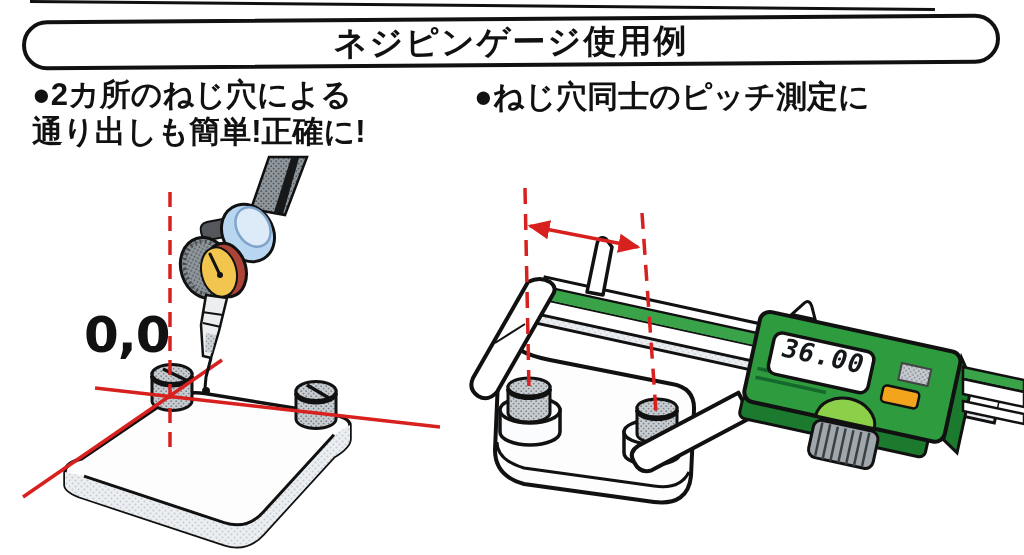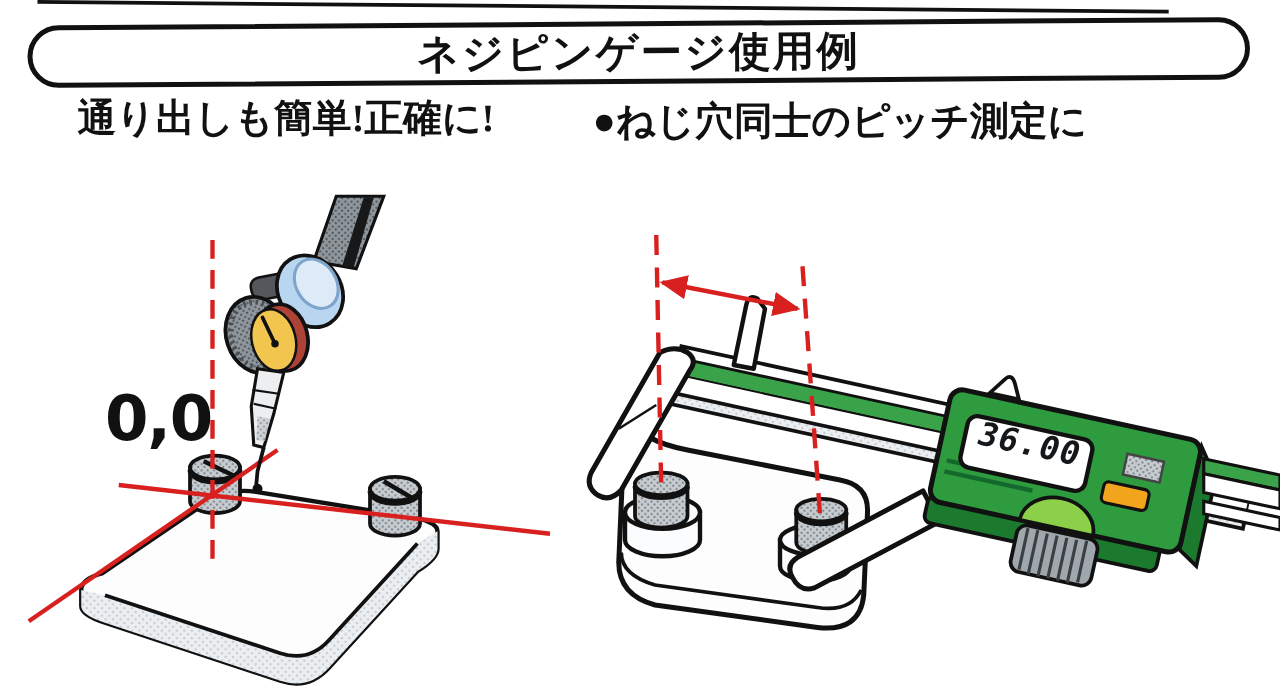--- a/index.html
+++ b/index.html
@@ -8,21 +8,21 @@
   .scan-line{position:absolute;left:30px;top:0;width:905px;height:3px;background:#111;
              transform:rotate(0.5deg);transform-origin:left top;}
   .banner{position:absolute;left:22px;top:17px;width:970px;height:42px;
           border:4px solid #111;border-radius:26px;background:#fff;
           display:flex;align-items:center;justify-content:center;
           transform:rotate(-0.4deg);}
   .banner-title{font-size:33px;font-weight:700;letter-spacing:2px;}
   .bullet-block{position:absolute;font-size:31px;font-weight:700;line-height:1.2;white-space:nowrap;}
   .bb-left{left:32px;top:76px;}
   .bb-right{left:474px;top:78px;text-align:right;}
-  .bullet-line2{margin-left:30px;font-family:Liberation Serif, serif;}
+  .bullet-line2{}
   .origin-label{position:absolute;left:84px;top:306px;font-size:50px;font-weight:700;
                 font-family:"DejaVu Sans","Liberation Sans",sans-serif;letter-spacing:-1px;}
   .lcd-value{position:absolute;left:788px;top:333px;font-size:26px;font-weight:700;
              font-family:"DejaVu Sans Mono",monospace;letter-spacing:1px;color:#15181b;
              transform:rotate(12.3deg) skewX(-8deg);transform-origin:0 0;}
   svg{position:absolute;overflow:visible;}
   #fig-left{left:20px;top:155px;}
   #fig-right{left:440px;top:160px;}
 </style>
 </head>
@@ -30,20 +30,21 @@
 
 <div class="page">
 
   <div class="scan-line"></div>
 
   <div class="banner">
     <div class="banner-title">ネジピンゲージ使用例</div>
   </div>
 
   <div class="bullet-block bb-left">
+    <div><span>●</span><span>2カ所のねじ穴による</span></div>
     <div class="bullet-line2">通り出しも簡単!正確に!</div>
   </div>
 
   <div class="bullet-block bb-right">
     <span>●</span><span>ねじ穴同士のピッチ測定に</span>
   </div>
 
   <svg id="fig-left" width="440" height="400" viewBox="0 0 440 400">
     <defs>
       <pattern id="stipMid" width="5" height="5" patternUnits="userSpaceOnUse">

